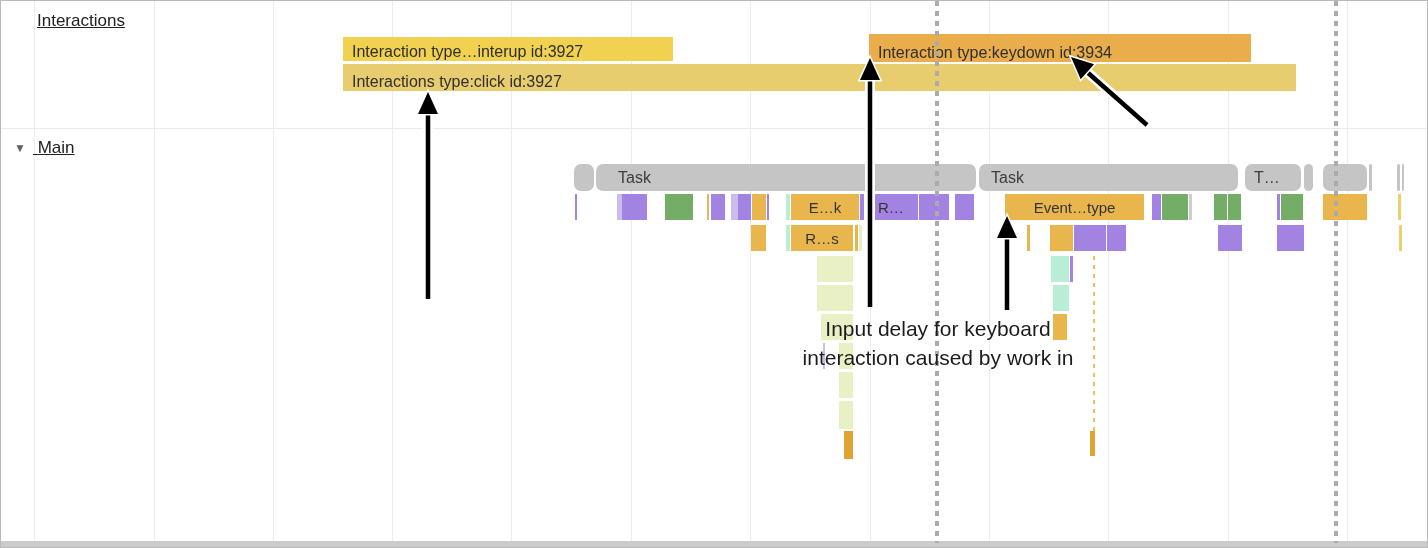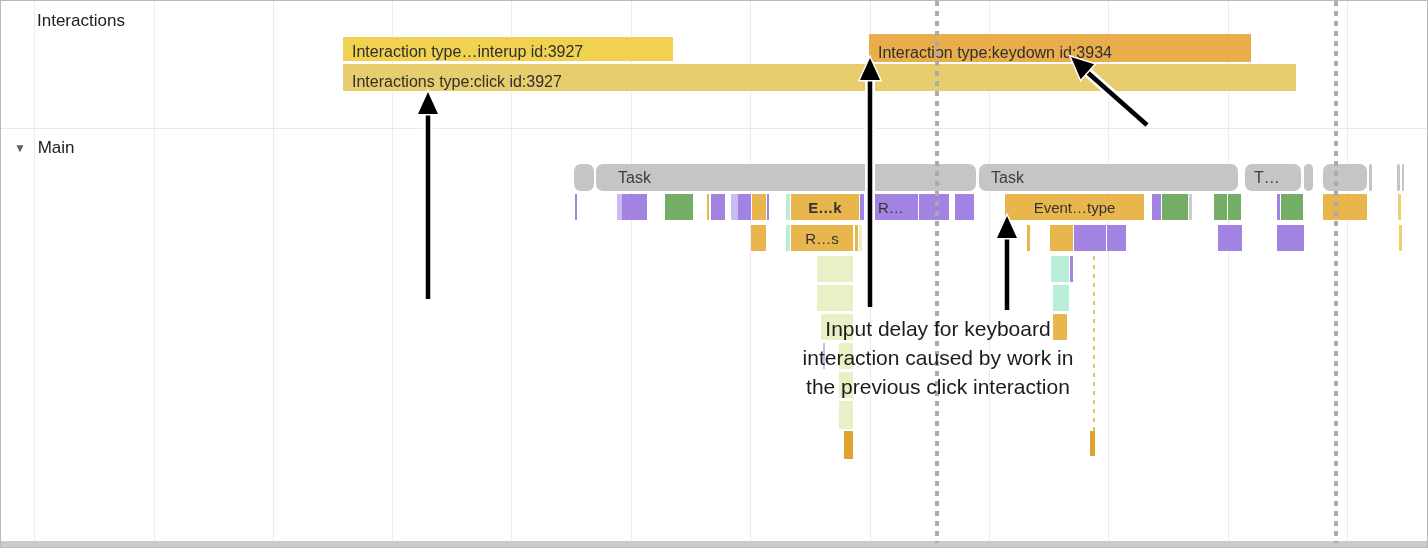--- a/index.html
+++ b/index.html
@@ -4,21 +4,21 @@
 <style>
   html,body{margin:0;padding:0;background:#fff;}
   .stage{
     position:relative;width:1428px;height:548px;background:#fff;
     border:1px solid #b9b9b9;box-sizing:border-box;overflow:hidden;
     font-family:"Liberation Sans",sans-serif;
   }
   .gridline{position:absolute;top:0;height:542px;width:1px;background:#ececec;z-index:0;}
   .hsep{position:absolute;left:0;right:0;top:127px;height:1px;background:#eaeaea;z-index:0;}
   .bottom-strip{position:absolute;left:0;right:0;bottom:0;height:6px;background:#cbcbcb;z-index:4;}
-  .track-label{position:absolute;font-size:17px;color:#212121;z-index:3;}
+  .track-label{position:absolute;font-size:17px;color:#212121;z-index:3;text-decoration:underline;}
   .tri{display:inline-block;font-size:12px;color:#5f6368;margin-right:7px;vertical-align:1px;}
   .ibar{
     position:absolute;display:flex;align-items:flex-end;box-sizing:border-box;
     font-size:16px;color:#2f2f2f;white-space:nowrap;overflow:hidden;z-index:2;
     padding-left:9px;
   }
   .seg{
     position:absolute;display:flex;align-items:center;box-sizing:border-box;
     font-size:15px;color:#333;white-space:nowrap;overflow:hidden;z-index:2;
   }
@@ -91,21 +91,21 @@
       <div class="seg" style="left: 616px; top: 193px; width: 5px; height: 26px; background: rgb(203, 188, 240);"></div>
       <div class="seg" style="left: 621px; top: 193px; width: 25px; height: 26px; background: rgb(162, 131, 226);"></div>
       <div class="seg" style="left: 664px; top: 193px; width: 28px; height: 26px; background: rgb(116, 173, 102);"></div>
       <div class="seg" style="left: 706px; top: 193px; width: 2px; height: 26px; background: rgb(233, 182, 78);"></div>
       <div class="seg" style="left: 710px; top: 193px; width: 14px; height: 26px; background: rgb(162, 131, 226);"></div>
       <div class="seg" style="left: 730px; top: 193px; width: 7px; height: 26px; background: rgb(203, 188, 240);"></div>
       <div class="seg" style="left: 737px; top: 193px; width: 13px; height: 26px; background: rgb(162, 131, 226);"></div>
       <div class="seg" style="left: 751px; top: 193px; width: 14px; height: 26px; background: rgb(233, 182, 78);"></div>
       <div class="seg" style="left: 766px; top: 193px; width: 2px; height: 26px; background: rgb(162, 131, 226);"></div>
       <div class="seg" style="left: 785px; top: 193px; width: 4px; height: 26px; background: rgb(185, 238, 214);"></div>
-      <div class="seg" style="left: 790px; top: 193px; width: 68px; height: 26px; background: rgb(233, 182, 78); justify-content: center; font-weight: bold;">
+      <div class="seg" style="left: 790px; top: 193px; width: 68px; height: 26px; background: rgb(233, 182, 78); justify-content: center;">
         <span>E…k</span>
       </div>
       <div class="seg" style="left: 859px; top: 193px; width: 4px; height: 26px; background: rgb(162, 131, 226);"></div>
       <div class="seg" style="left: 871px; top: 193px; width: 46px; height: 26px; background: rgb(162, 131, 226); padding-left: 6px;">
         <span>R…</span>
       </div>
       <div class="seg" style="left: 918px; top: 193px; width: 30px; height: 26px; background: rgb(162, 131, 226);"></div>
       <div class="seg" style="left: 954px; top: 193px; width: 19px; height: 26px; background: rgb(162, 131, 226);"></div>
       <div class="seg" style="left: 1004px; top: 193px; width: 139px; height: 26px; background: rgb(233, 182, 78); justify-content: center;">
         <span>Event…type</span>
@@ -178,17 +178,16 @@
       <line x1="1146" y1="124" x2="1086" y2="71" stroke="#000" stroke-width="4.5"></line>
       <polygon points="1070,56 1079.7,78.2 1093.1,63.2" fill="#000" stroke="#fff" stroke-width="3" paint-order="stroke"></polygon>
     </g>
   </svg>
 
 
 
   <div class="anno" style="left:937px;top:313px;">
     <div>Input delay for keyboard</div>
     <div>interaction caused by work in</div>
-    <div>the previous click interaction</div>
   </div>
 
   <div class="bottom-strip"></div>
 </div>
 
 </body></html>

